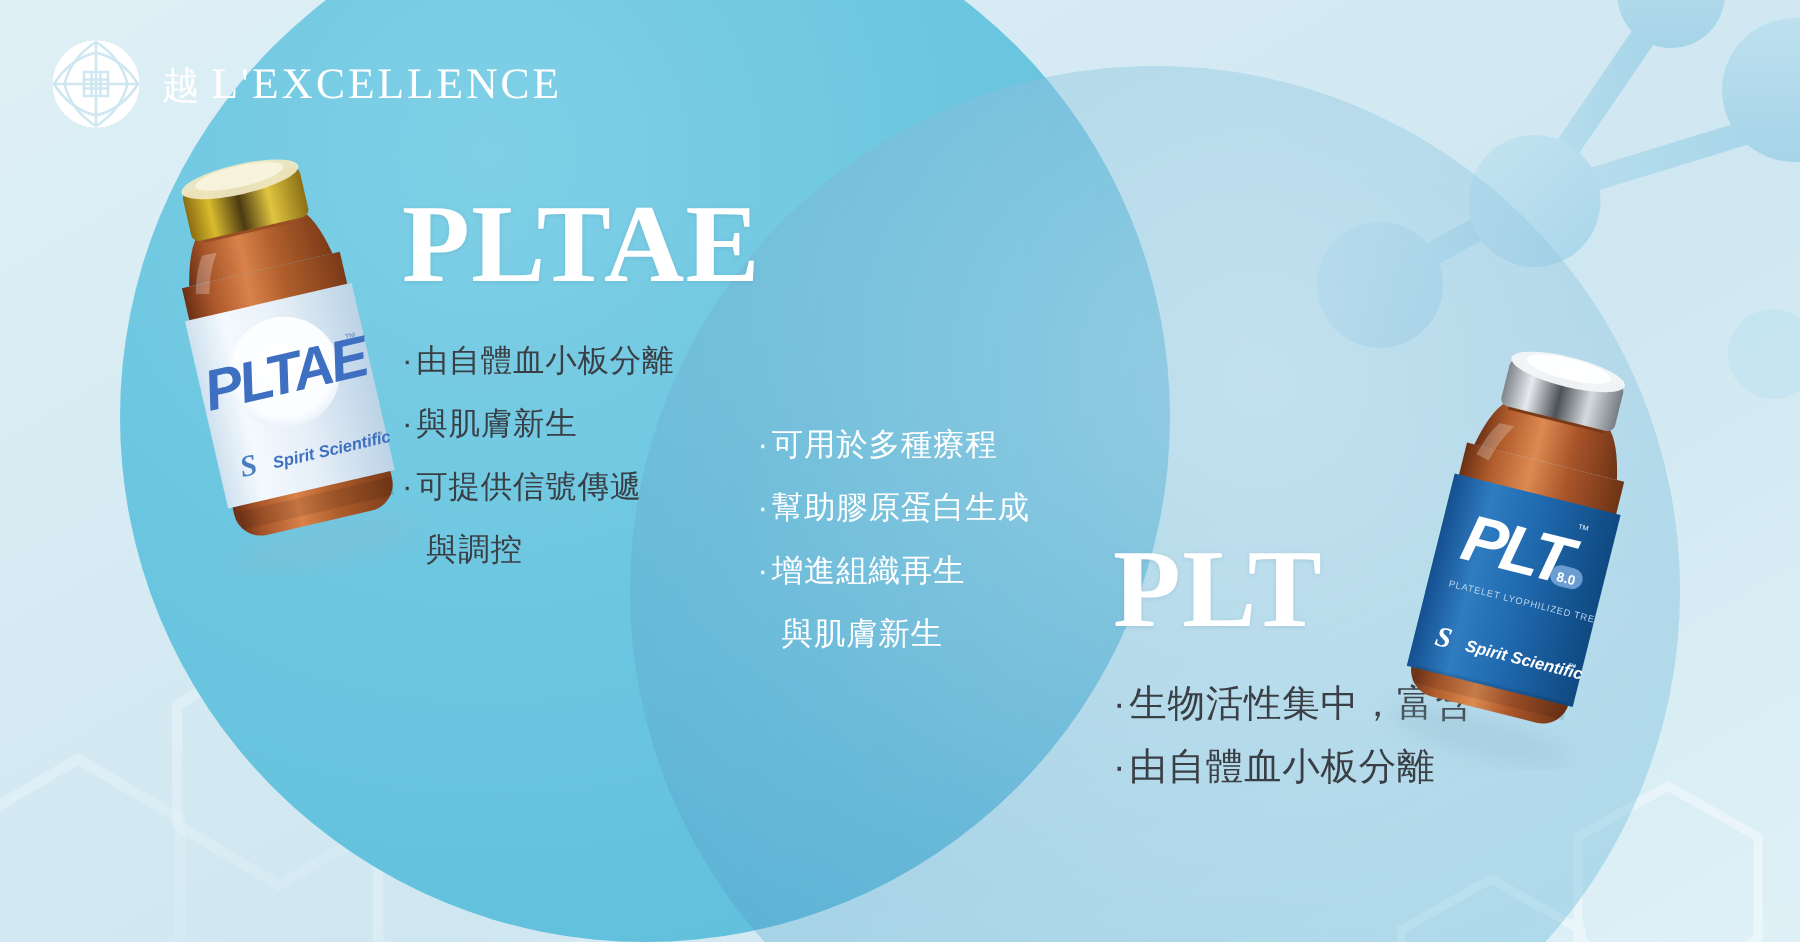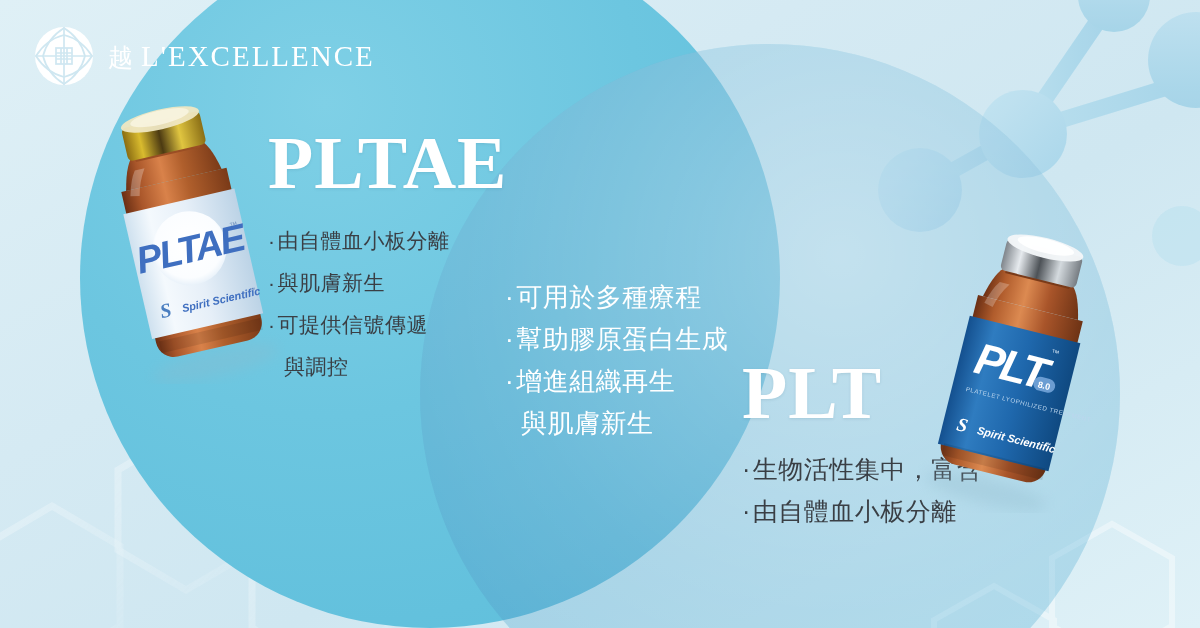--- a/index.html
+++ b/index.html
@@ -62,21 +62,21 @@
   #pltae-block{left:268px;top:126px;}
   #pltae-block .heading{font-size:74px;letter-spacing:1px;}
   #pltae-block .bullets{margin-top:20px;}
   #pltae-block .bullets li{
     color:#3a3f45;font-size:21px;line-height:42px;letter-spacing:0.5px;
   }
 
   
   #center-block{left:505px;top:276px;}
   #center-block .bullets li{
-    color:#ffffff;font-size:26px;line-height:42px;letter-spacing:0.5px;
+    color:#ffffff;font-size:21px;line-height:42px;letter-spacing:0.5px;
   }
 
   
   #plt-block{left:742px;top:356px;}
   #plt-block .heading{font-size:74px;letter-spacing:1px;}
   #plt-block .bullets{margin-top:18px;}
   #plt-block .bullets li{
     color:#3a3f45;font-size:25px;line-height:42px;letter-spacing:0.5px;
   }
 

